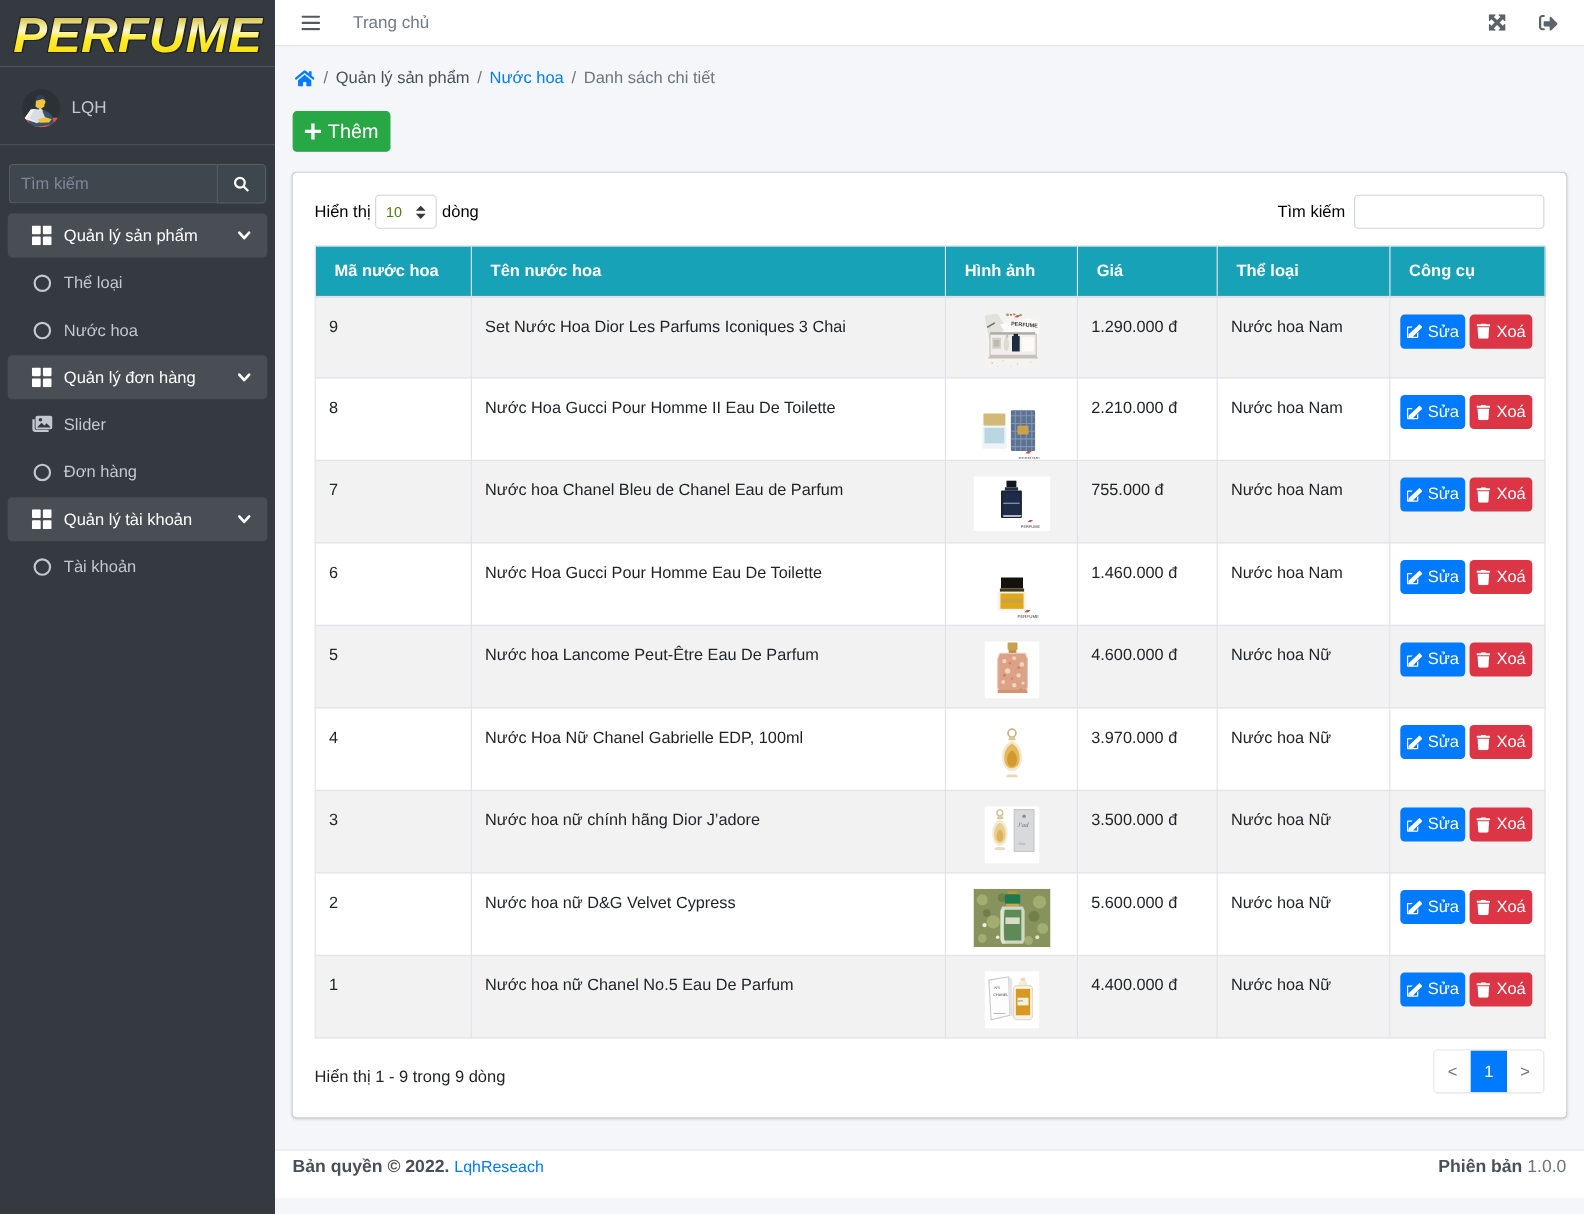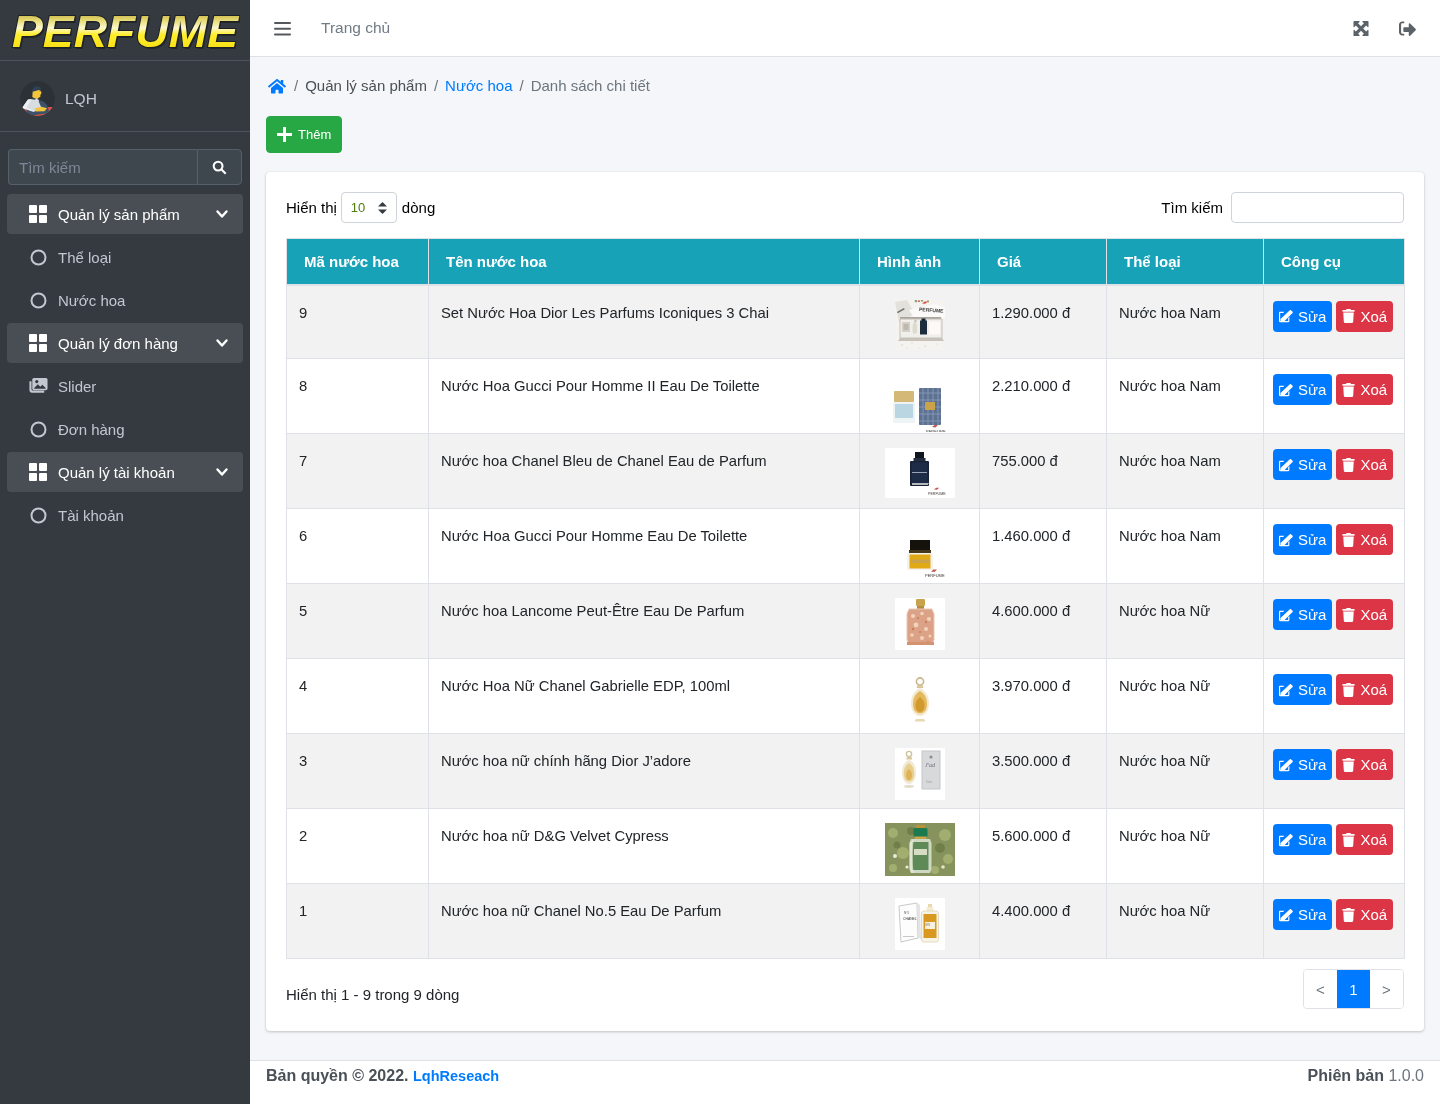--- a/index.html
+++ b/index.html
@@ -47,38 +47,38 @@
   display:flex; align-items:center; height:40px;
   border-radius:4px; padding:0 12px 0 21px; color:#c2c7d0;
   position:relative;
 }
 .nav-link1.head { background:rgba(255,255,255,.1); color:#fff; }
 .nav-link1 .micon { width:20px; margin-right:10px; display:flex; justify-content:center; align-items:center; flex:none; }
 .nav-link1 .chev { position:absolute; right:14px; top:13px; }
 
 .main { margin-left:250px; }
 .topbar {
-  height:57px; background:#fff; border-bottom:1px solid #dee2e6;
+  height:42px; background:#fff; border-bottom:1px solid #dee2e6;
   display:flex; align-items:center; padding:0 16px;
 }
 .topbar .burger { margin-left:8px; margin-top:4px; }
 .topbar .home-link { color:#707b86; margin-left:30px; font-size:15.5px; }
 .topbar .right { margin-left:auto; display:flex; align-items:center; gap:30px; padding-right:8px; }
 .content { padding: 18px 16px 0 16px; }
 .breadcrumb {
   display:flex; align-items:center; font-size:15px; color:#495057;
   margin: 2px 0 0 2px;
 }
 .breadcrumb .sep { color:#6c757d; padding:0 7px; }
 .breadcrumb a.blue { color:#007bff; }
 .breadcrumb .muted { color:#6c757d; }
 .btn-them {
   display:inline-flex; align-items:center; gap:6px;
   background:#28a745; color:#fff; border:1px solid #28a745;
-  border-radius:4px; height:37px; padding:0 10px; font-size:13px;
+  border-radius:4px; height:37px; padding:0 10px; font-size:18px;
   margin-top:22px; cursor:pointer; font-family:"Liberation Sans",sans-serif;text-align:center;
 }
 .card {
   background:#fff; border-radius:4px;
   box-shadow:0 0 1px rgba(0,0,0,.125), 0 1px 3px rgba(0,0,0,.2);
   margin-top:19px; margin-bottom:29px;
   padding:20px 20px 22px 20px;
 }
 .table-toolbar { display:flex; align-items:center; }
 .table-toolbar .lbl { color:#000000; }
@@ -123,21 +123,21 @@
   width:33px; height:38px; display:flex; align-items:center; justify-content:center;
   color:#6c757d; font-size:15px; background:#fff;
 }
 .pager .pg.active { background:#007bff; color:#fff; }
 .footer {
   background:#fff; border-top:1px solid #dee2e6;
   height:44px; display:flex; align-items:flex-start; padding:6px 16px 0 16px;
   color:#495057; font-size:16px;
 }
 .footer b { color:#495057; }
-.footer a { color:#007bff; font-weight:bold; font-size:14.5px; }
+.footer a { color:#007bff; font-weight:normal; font-size:14.5px; }
 .footer .right { margin-left:auto; }
 .footer .right .ver { color:#6c757d; font-weight:normal; }
 </style>
 </head>
 <body>
 <aside class="sidebar">
   <div class="brand">
     <svg width="230" height="40" viewBox="0 0 230 40">
       <defs>
         <linearGradient id="gold" x1="0" y1="0" x2="0" y2="1">

